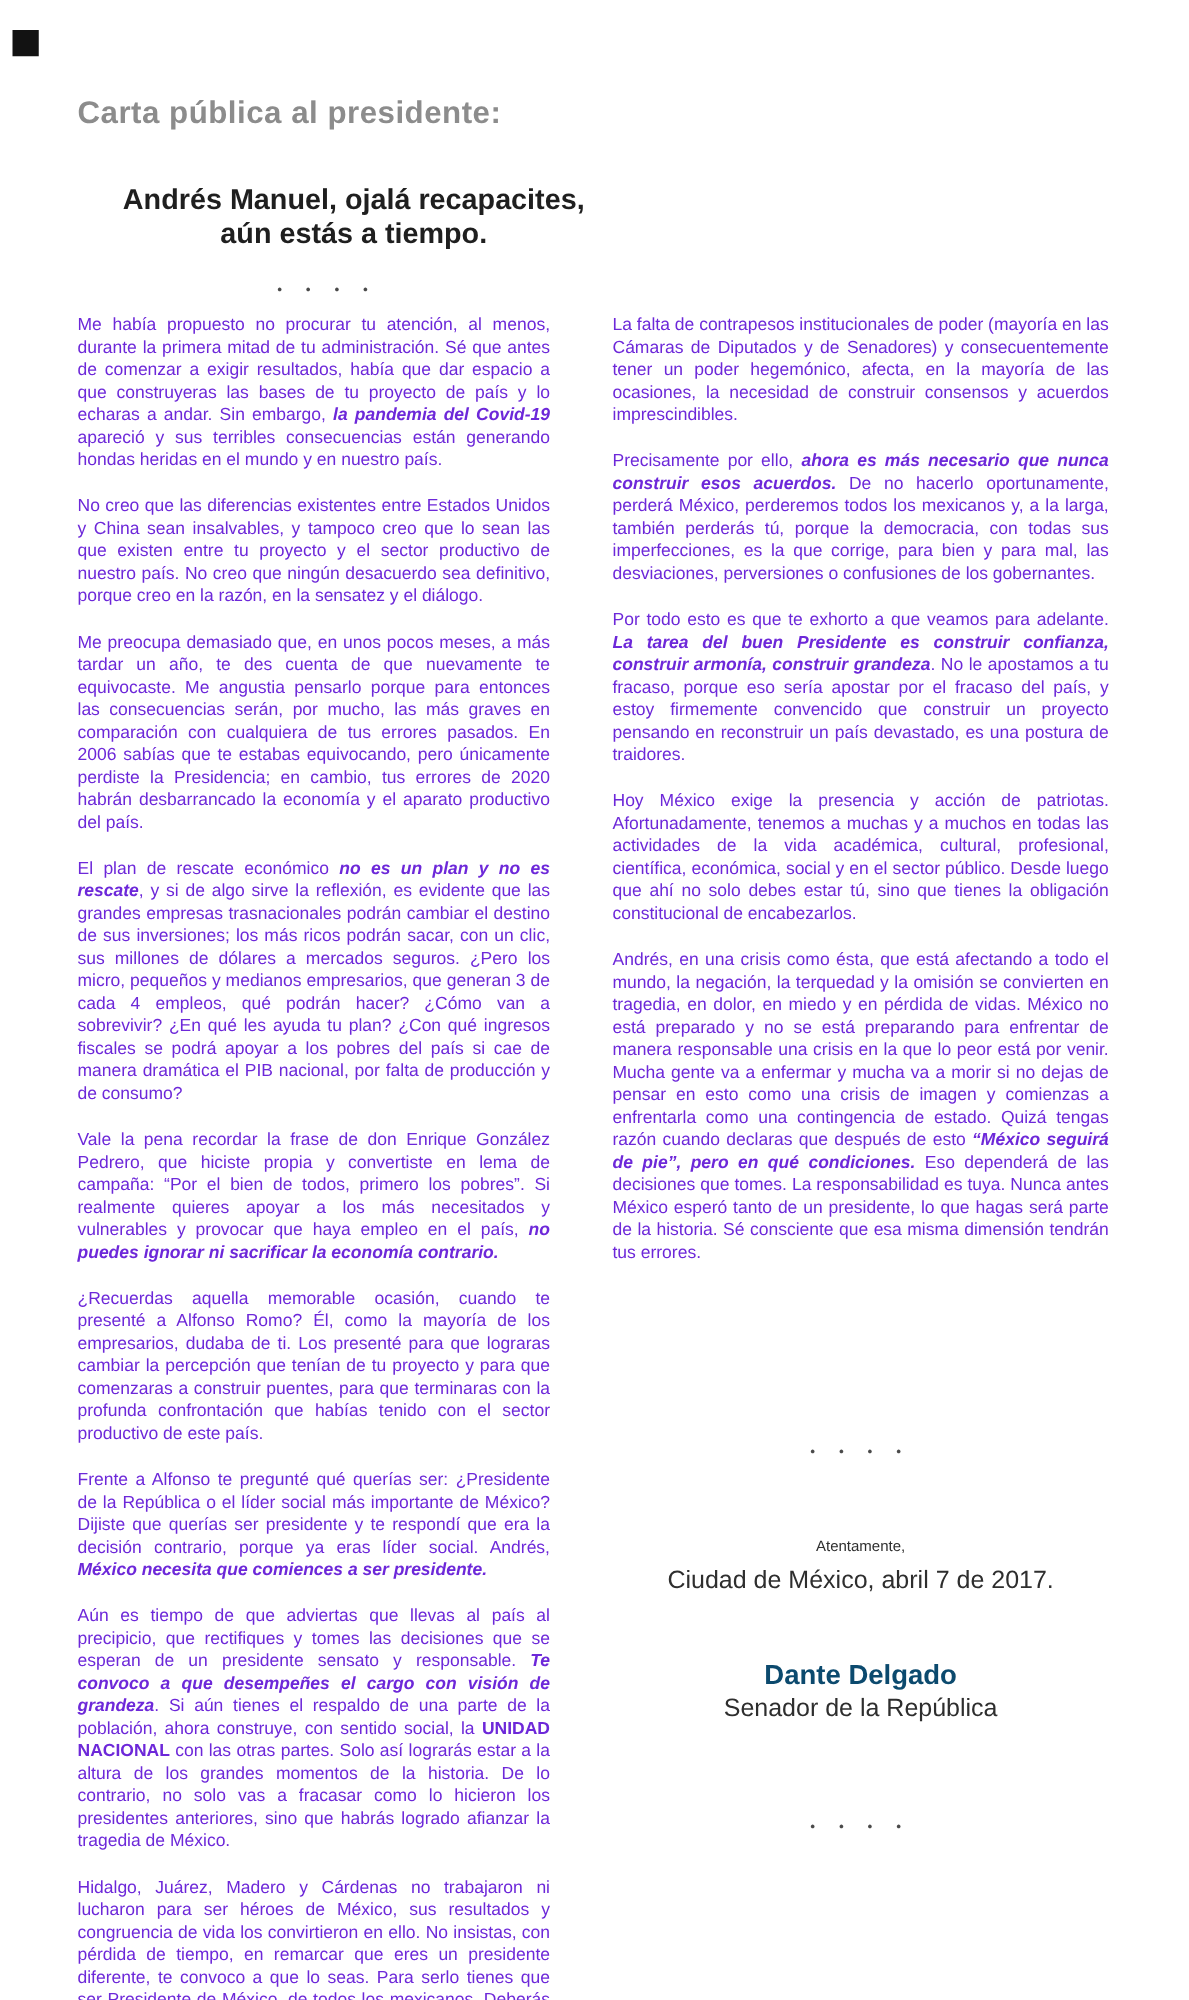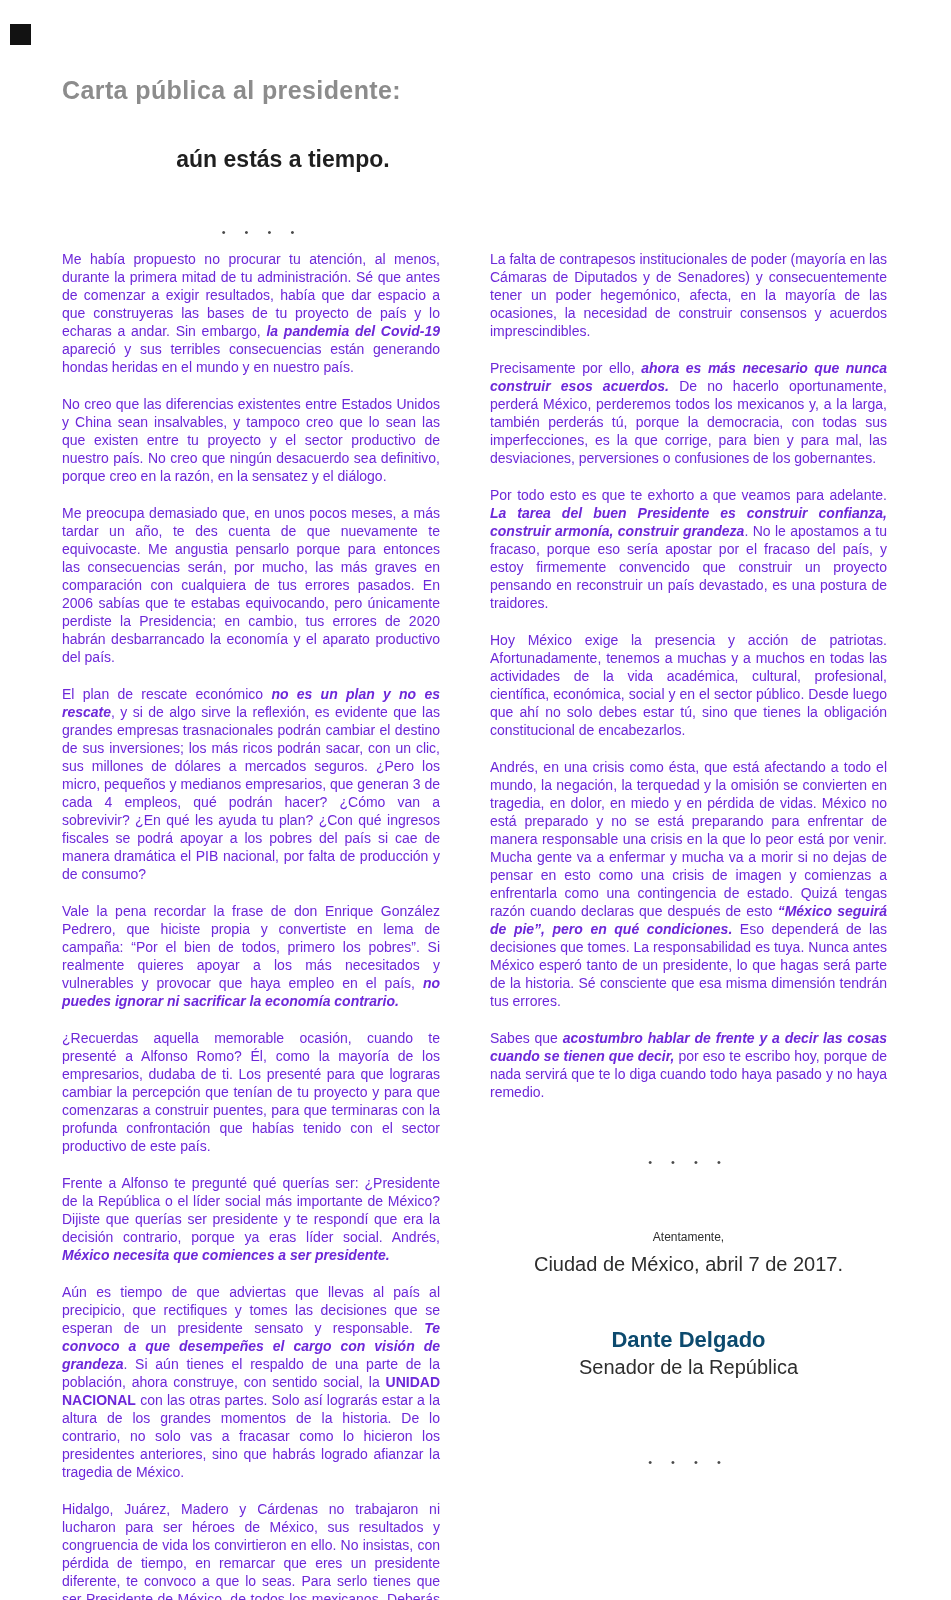--- a/index.html
+++ b/index.html
@@ -45,20 +45,21 @@
 </head>
 <body>
 
 <div class="page">
 
   <div class="corner-mark"></div>
 
   <div class="kicker">Carta pública al presidente:</div>
 
   <div class="headline">
+    <div>Andrés Manuel, ojalá recapacites,</div>
     <div>aún estás a tiempo.</div>
   </div>
 
   <div class="dots dots-top">• • • •</div>
 
   <div class="col col-left">
       <p><span>Me había propuesto no procurar tu atención, al menos, durante la primera mitad de tu administración. Sé que antes de comenzar a exigir resultados, había que dar espacio a que construyeras las bases de tu proyecto de país y lo echaras a andar. Sin embargo, </span><span class="bi">la pandemia del Covid-19</span><span> apareció y sus terribles consecuencias están generando hondas heridas en el mundo y en nuestro país.</span></p>
       <p><span>No creo que las diferencias existentes entre Estados Unidos y China sean insalvables, y tampoco creo que lo sean las que existen entre tu proyecto y el sector productivo de nuestro país. No creo que ningún desacuerdo sea definitivo, porque creo en la razón, en la sensatez y el diálogo.</span></p>
       <p><span>Me preocupa demasiado que, en unos pocos meses, a más tardar un año, te des cuenta de que nuevamente te equivocaste. Me angustia pensarlo porque para entonces las consecuencias serán, por mucho, las más graves en comparación con cualquiera de tus errores pasados. En 2006 sabías que te estabas equivocando, pero únicamente perdiste la Presidencia; en cambio, tus errores de 2020 habrán desbarrancado la economía y el aparato productivo del país.</span></p>
       <p><span>El plan de rescate económico </span><span class="bi">no es un plan y no es rescate</span><span>, y si de algo sirve la reflexión, es evidente que las grandes empresas trasnacionales podrán cambiar el destino de sus inversiones; los más ricos podrán sacar, con un clic, sus millones de dólares a mercados seguros. ¿Pero los micro, pequeños y medianos empresarios, que generan 3 de cada 4 empleos, qué podrán hacer? ¿Cómo van a sobrevivir? ¿En qué les ayuda tu plan? ¿Con qué ingresos fiscales se podrá apoyar a los pobres del país si cae de manera dramática el PIB nacional, por falta de producción y de consumo?</span></p>
@@ -68,21 +69,20 @@
       <p><span>Aún es tiempo de que adviertas que llevas al país al precipicio, que rectifiques y tomes las decisiones que se esperan de un presidente sensato y responsable. </span><span class="bi">Te convoco a que desempeñes el cargo con visión de grandeza</span><span>. Si aún tienes el respaldo de una parte de la población, ahora construye, con sentido social, la </span><span class="b">UNIDAD NACIONAL</span><span> con las otras partes. Solo así lograrás estar a la altura de los grandes momentos de la historia. De lo contrario, no solo vas a fracasar como lo hicieron los presidentes anteriores, sino que habrás logrado afianzar la tragedia de México.</span></p>
       <p><span>Hidalgo, Juárez, Madero y Cárdenas no trabajaron ni lucharon para ser héroes de México, sus resultados y congruencia de vida los convirtieron en ello. No insistas, con pérdida de tiempo, en remarcar que eres un presidente diferente, te convoco a que lo seas. Para serlo tienes que ser Presidente de México, de todos los mexicanos. Deberás ejercer el poder incluyente, el poder para construir no para destruir, el poder para ser líder y el estadista que nuestro pueblo espera que seas y México requiere.</span></p>
     </div>
 
   <div class="col col-right">
       <p><span>La falta de contrapesos institucionales de poder (mayoría en las Cámaras de Diputados y de Senadores) y consecuentemente tener un poder hegemónico, afecta, en la mayoría de las ocasiones, la necesidad de construir consensos y acuerdos imprescindibles.</span></p>
       <p><span>Precisamente por ello, </span><span class="bi">ahora es más necesario que nunca construir esos acuerdos.</span><span> De no hacerlo oportunamente, perderá México, perderemos todos los mexicanos y, a la larga, también perderás tú, porque la democracia, con todas sus imperfecciones, es la que corrige, para bien y para mal, las desviaciones, perversiones o confusiones de los gobernantes.</span></p>
       <p><span>Por todo esto es que te exhorto a que veamos para adelante. </span><span class="bi">La tarea del buen Presidente es construir confianza, construir armonía, construir grandeza</span><span>. No le apostamos a tu fracaso, porque eso sería apostar por el fracaso del país, y estoy firmemente convencido que construir un proyecto pensando en reconstruir un país devastado, es una postura de traidores.</span></p>
       <p><span>Hoy México exige la presencia y acción de patriotas. Afortunadamente, tenemos a muchas y a muchos en todas las actividades de la vida académica, cultural, profesional, científica, económica, social y en el sector público. Desde luego que ahí no solo debes estar tú, sino que tienes la obligación constitucional de encabezarlos.</span></p>
       <p><span>Andrés, en una crisis como ésta, que está afectando a todo el mundo, la negación, la terquedad y la omisión se convierten en tragedia, en dolor, en miedo y en pérdida de vidas. México no está preparado y no se está preparando para enfrentar de manera responsable una crisis en la que lo peor está por venir. Mucha gente va a enfermar y mucha va a morir si no dejas de pensar en esto como una crisis de imagen y comienzas a enfrentarla como una contingencia de estado. Quizá tengas razón cuando declaras que después de esto </span><span class="bi">“México seguirá de pie”, pero en qué condiciones.</span><span> Eso dependerá de las decisiones que tomes. La responsabilidad es tuya. Nunca antes México esperó tanto de un presidente, lo que hagas será parte de la historia. Sé consciente que esa misma dimensión tendrán tus errores.</span></p>
-      <p><span>Sabes que </span><span class="bi">acostumbro hablar de frente y a decir las cosas cuando se tienen que decir,</span><span> por eso te escribo hoy, porque de nada servirá que te lo diga cuando todo haya pasado y no haya remedio.</span></p>
     </div>
 
   <div class="sig">
     <div class="dots">• • • •</div>
     <div class="closing">Atentamente,</div>
     <div class="place-date">Ciudad de México, abril 7  de 2017.</div>
     <div class="name">Dante Delgado</div>
     <div class="title">Senador de la República</div>
     <div class="dots dots-bottom">• • • •</div>
   </div>

